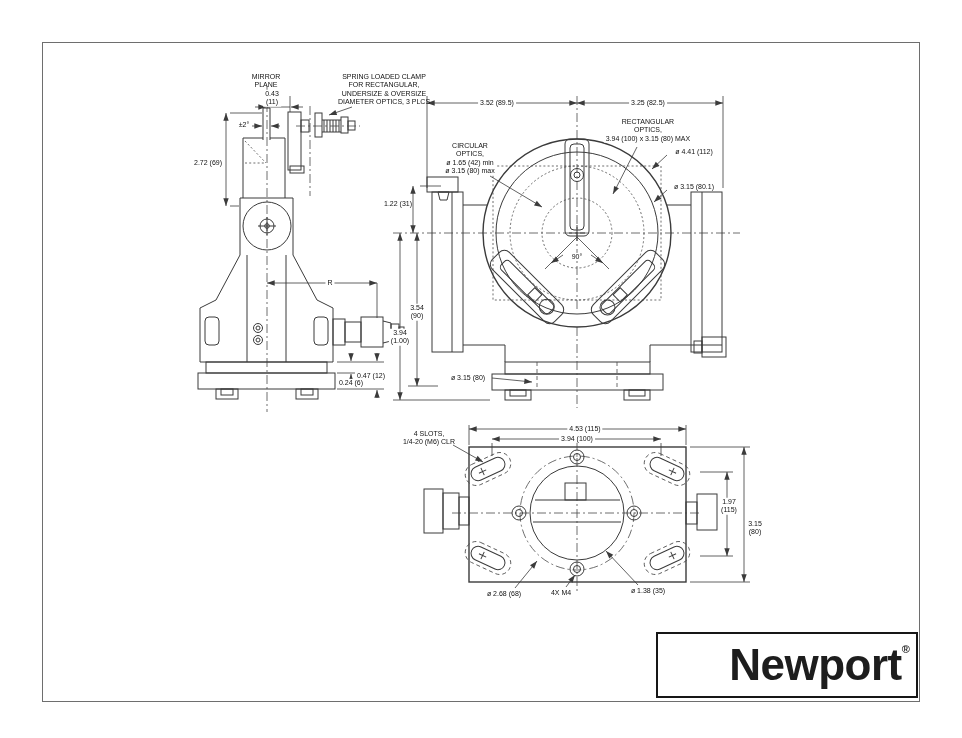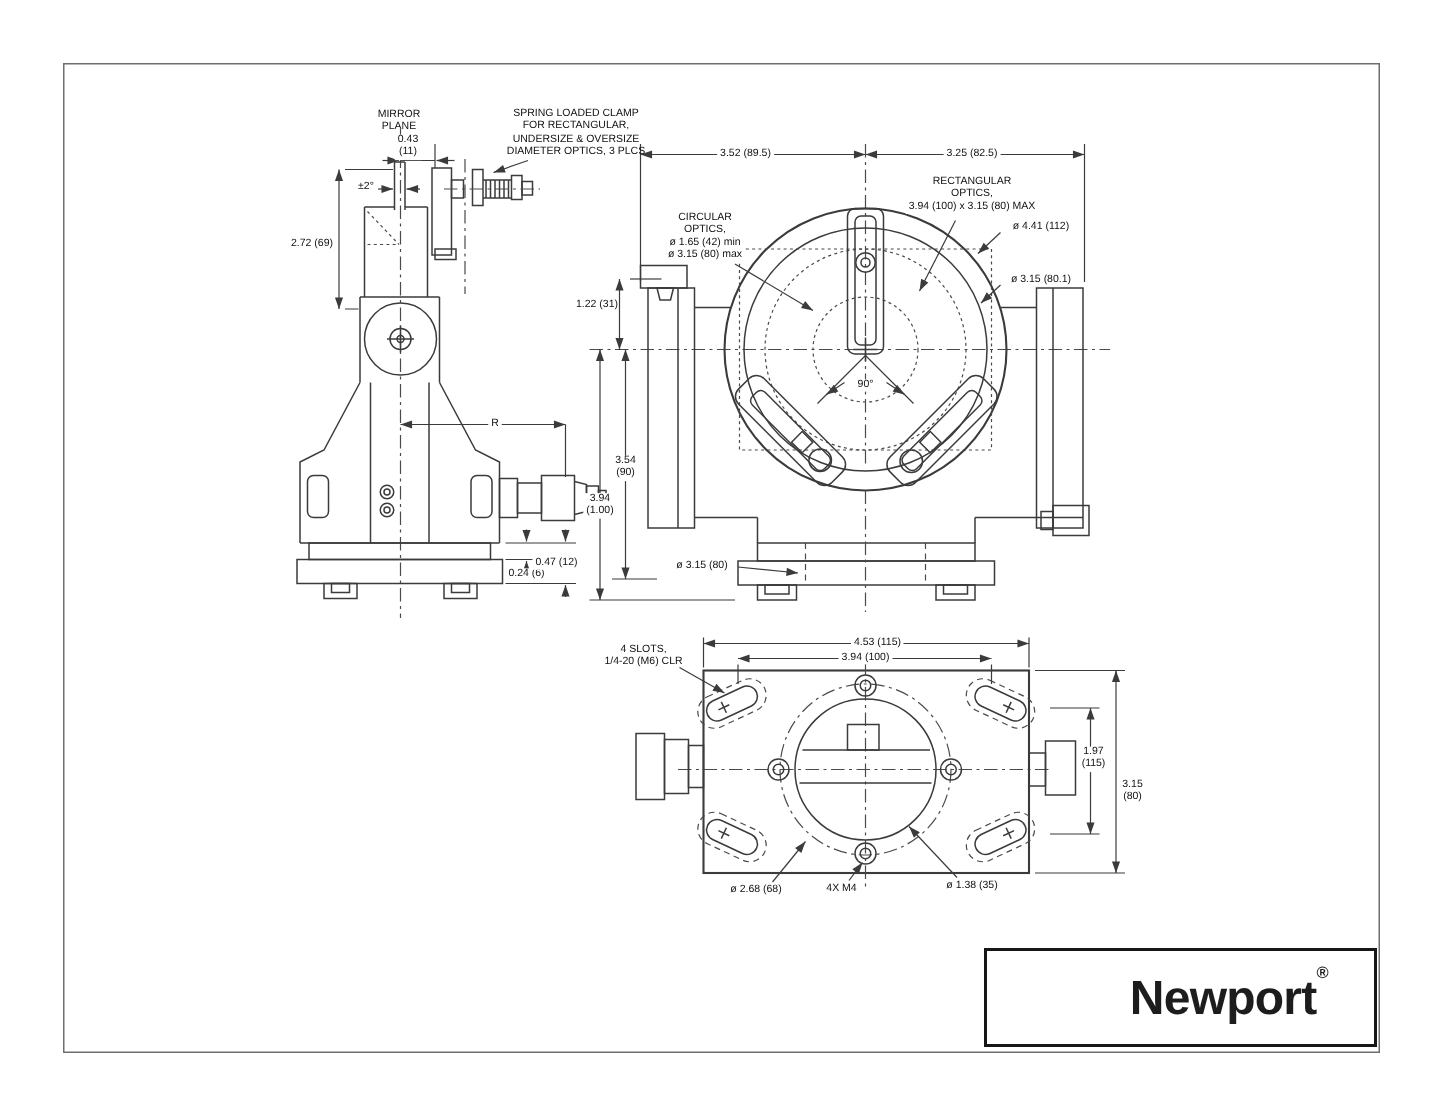--- a/index.html
+++ b/index.html
@@ -13,21 +13,21 @@
   .cd { stroke:#4a4a4a; stroke-width:0.8; fill:none; stroke-dasharray:9 3 2 3; }
   .dt { stroke:#4a4a4a; stroke-width:0.8; fill:none; stroke-dasharray:2 2.2; }
   .hd { stroke:#4a4a4a; stroke-width:0.8; fill:none; stroke-dasharray:4 3; }
   .dim{ stroke:#3b3b3b; stroke-width:0.8; fill:none; }
   .lbl { position:absolute; transform:translate(-50%,-50%); font-size:7px; line-height:1.18;
          color:#111; text-align:center; white-space:pre-line; z-index:3; }
   .bg  { background:#fff; padding:0 2px; }
   .logo-box { position:absolute; left:656px; top:632px; width:258px; height:62px;
               background:#fff; border:2px solid #161616; display:flex; align-items:center;
               justify-content:center; z-index:4; }
-  .logo-text { font-size:32px; font-weight:bold; color:#1d1d1d; letter-spacing:-0.5px; }
+  .logo-text { font-size:44px; font-weight:bold; color:#1d1d1d; letter-spacing:-0.5px; }
   .logo-reg  { font-size:11px; color:#1d1d1d; align-self:flex-start; margin-top:9px; font-weight:bold; }
   .logo-mark { margin-right:7px; }
 </style>
 </head>
 <body>
 
 <div class="stage">
   <div class="frame"></div>
 
   <svg class="art" width="962" height="738" viewBox="0 0 962 738">

